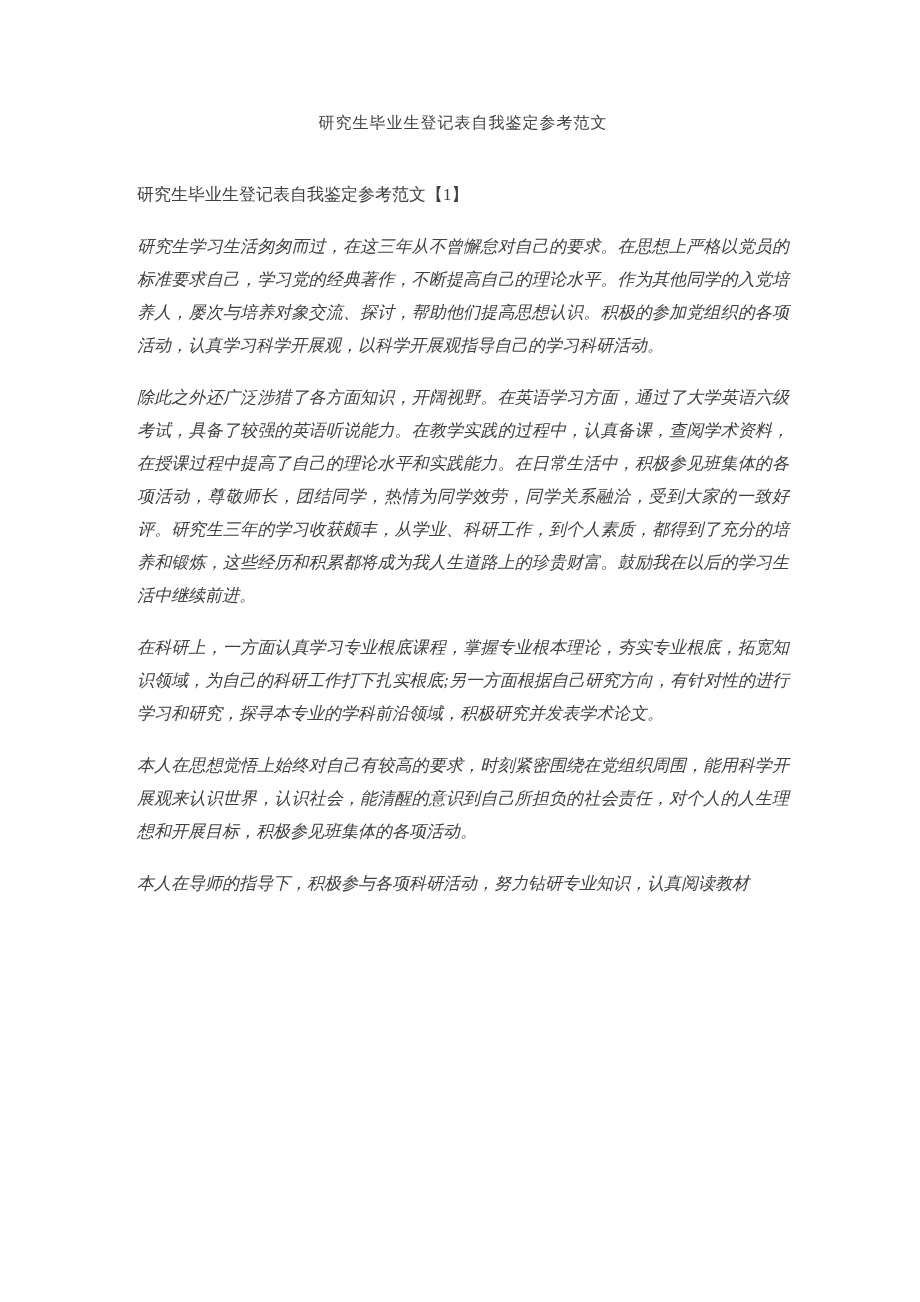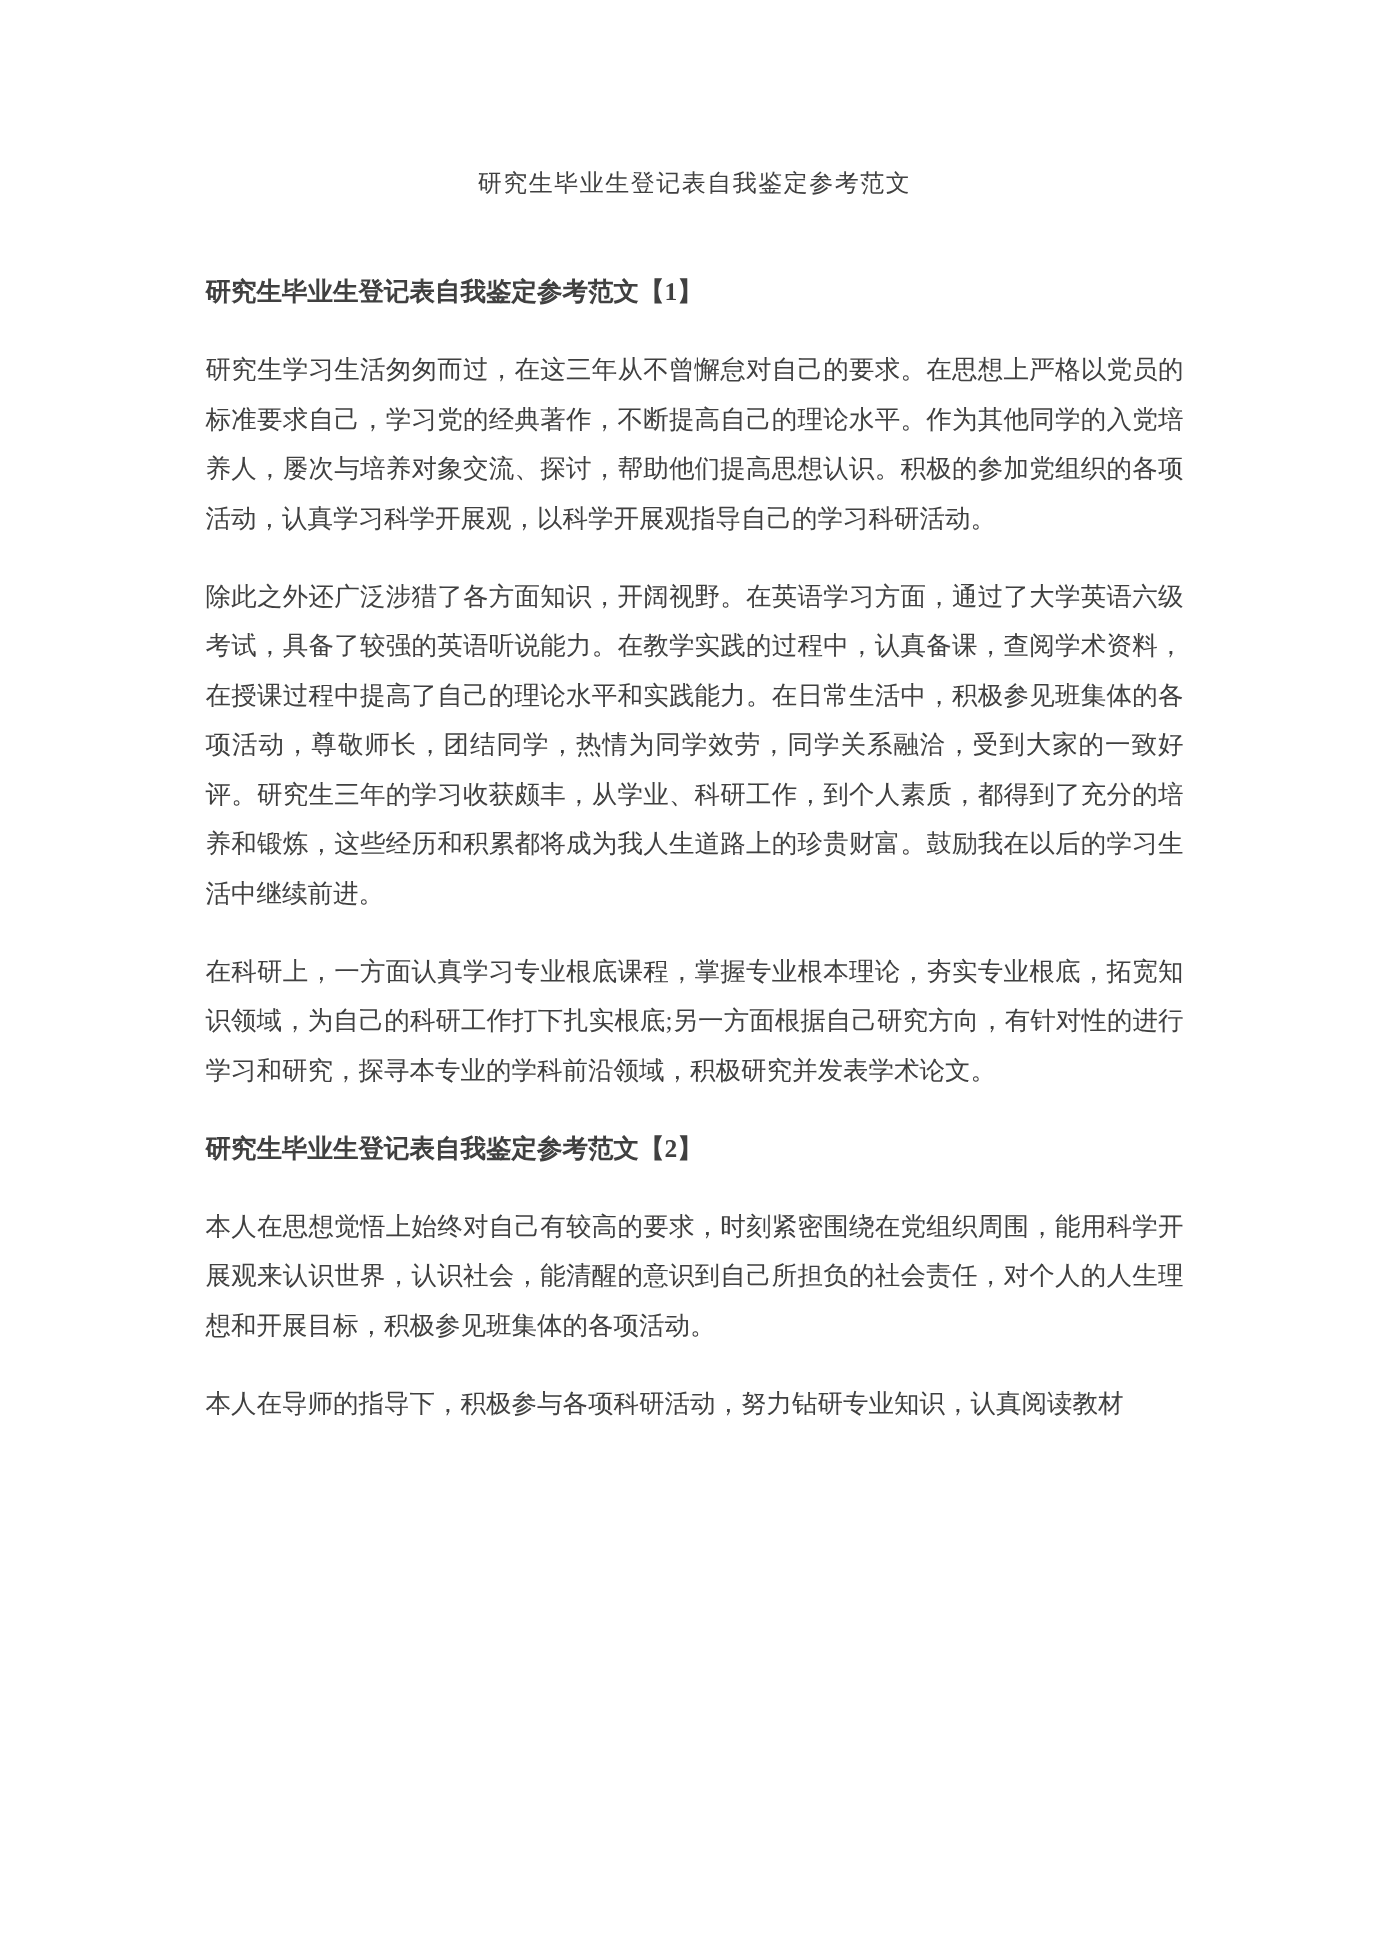--- a/index.html
+++ b/index.html
@@ -24,49 +24,49 @@
   .doc-title {
     font-size: 16px;
     font-weight: normal;
     letter-spacing: 1px;
     text-align: center;
     line-height: 22px;
     margin: 0 0 44px 0;
   }
   .section-heading {
     font-size: 17px;
-    font-weight: bold;
+    font-weight: normal;
     line-height: 33px;
     margin: 0 0 19px 0;
   }
   .para {
     font-size: 17px;
     line-height: 33px;
     margin: 0 0 19px 0;
     text-align: justify;
     text-justify: inter-ideograph;
     word-break: break-all;
+    font-style: italic;
   }
   .section {
     margin: 0;
   }
 </style>
 </head>
 <body>
 
 <div class="page">
 
   <h1 class="doc-title">研究生毕业生登记表自我鉴定参考范文</h1>
 
   <div class="section">
     <p class="section-heading">研究生毕业生登记表自我鉴定参考范文【1】</p>
     <p class="para">研究生学习生活匆匆而过，在这三年从不曾懈怠对自己的要求。在思想上严格以党员的标准要求自己，学习党的经典著作，不断提高自己的理论水平。作为其他同学的入党培养人，屡次与培养对象交流、探讨，帮助他们提高思想认识。积极的参加党组织的各项活动，认真学习科学开展观，以科学开展观指导自己的学习科研活动。</p>
     <p class="para">除此之外还广泛涉猎了各方面知识，开阔视野。在英语学习方面，通过了大学英语六级考试，具备了较强的英语听说能力。在教学实践的过程中，认真备课，查阅学术资料，在授课过程中提高了自己的理论水平和实践能力。在日常生活中，积极参见班集体的各项活动，尊敬师长，团结同学，热情为同学效劳，同学关系融洽，受到大家的一致好评。研究生三年的学习收获颇丰，从学业、科研工作，到个人素质，都得到了充分的培养和锻炼，这些经历和积累都将成为我人生道路上的珍贵财富。鼓励我在以后的学习生活中继续前进。</p>
     <p class="para">在科研上，一方面认真学习专业根底课程，掌握专业根本理论，夯实专业根底，拓宽知识领域，为自己的科研工作打下扎实根底;另一方面根据自己研究方向，有针对性的进行学习和研究，探寻本专业的学科前沿领域，积极研究并发表学术论文。</p>
   </div>
 
   <div class="section">
-    <p class="section-heading">研究生毕业生登记表自我鉴定参考范文【2】</p>
     <p class="para">本人在思想觉悟上始终对自己有较高的要求，时刻紧密围绕在党组织周围，能用科学开展观来认识世界，认识社会，能清醒的意识到自己所担负的社会责任，对个人的人生理想和开展目标，积极参见班集体的各项活动。</p>
     <p class="para">本人在导师的指导下，积极参与各项科研活动，努力钻研专业知识，认真阅读教材</p>
   </div>
 
 </div>
 
 </body></html>

